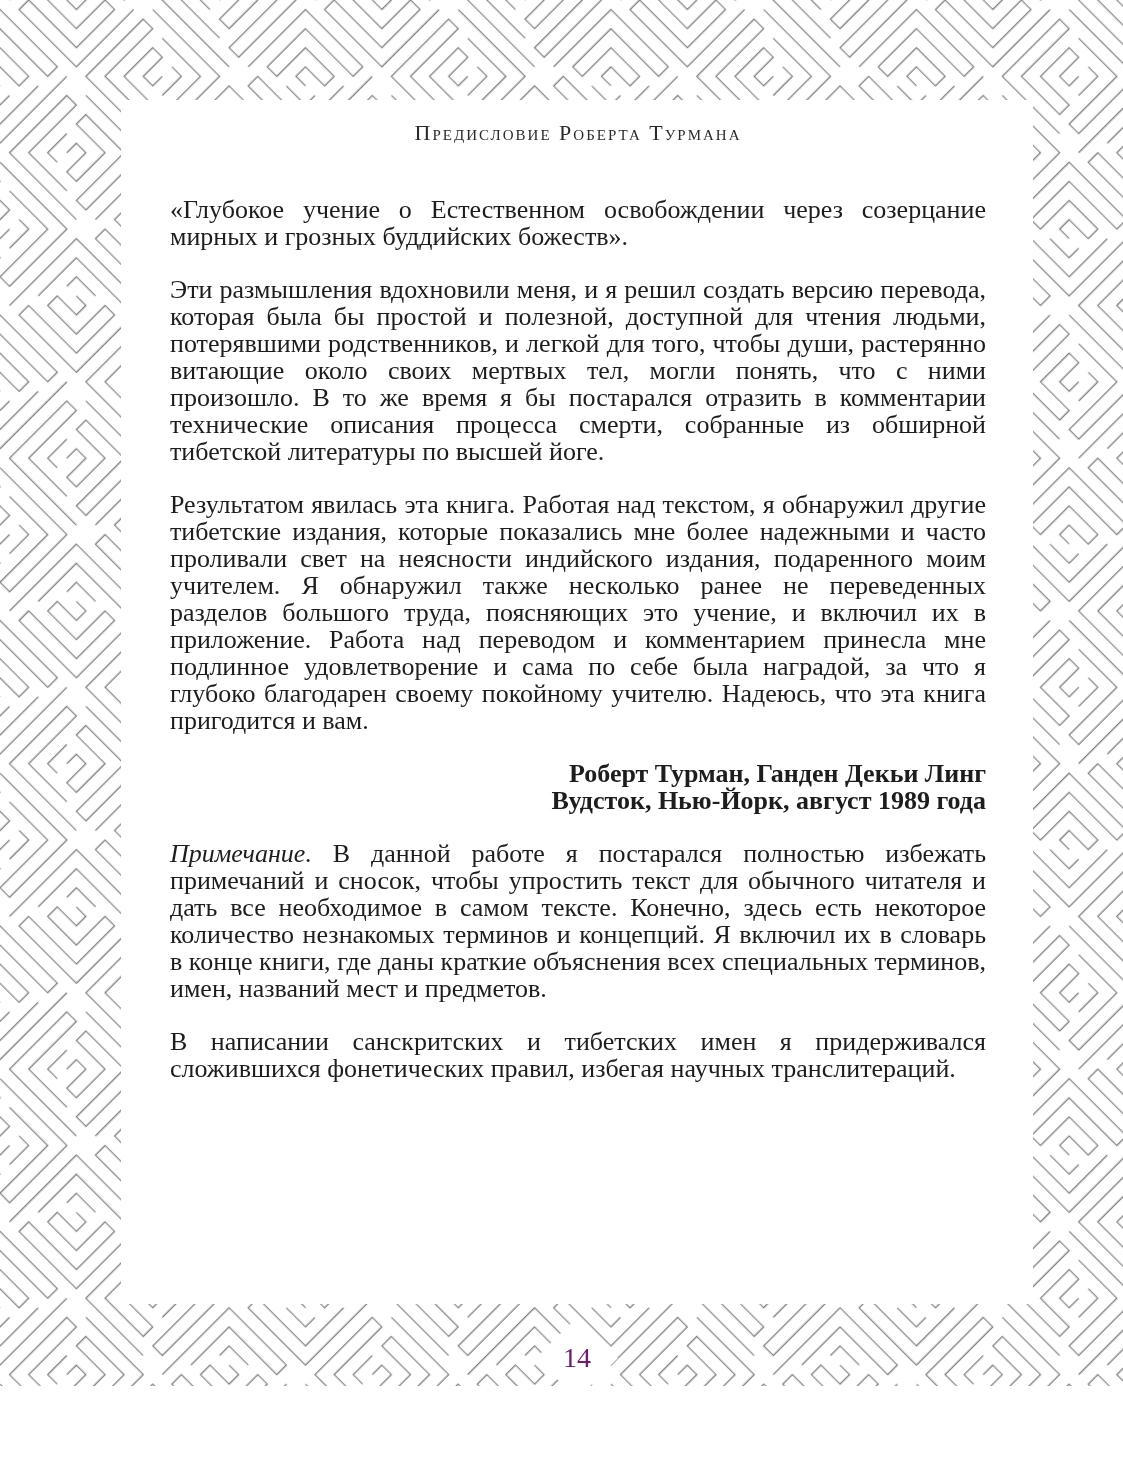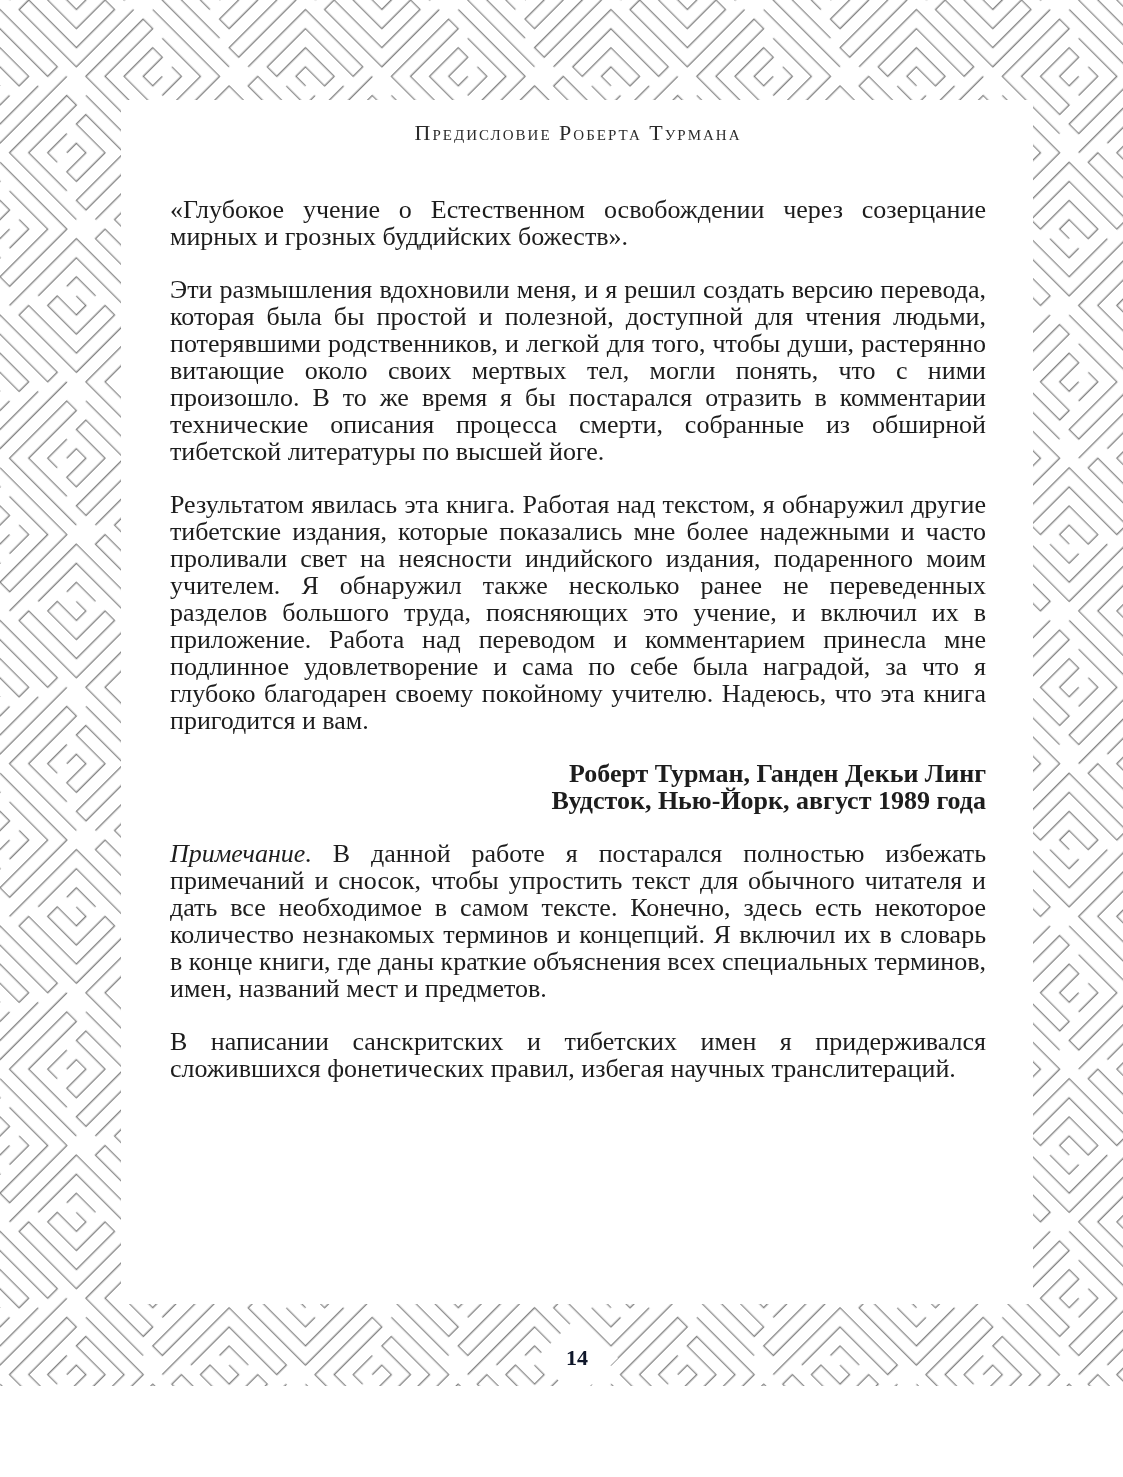--- a/index.html
+++ b/index.html
@@ -63,23 +63,22 @@
   }
   .pagenum-diamond {
     position: absolute;
     width: 58px;
     height: 58px;
     background: #ffffff;
     transform: rotate(45deg);
   }
   .pagenum {
     position: relative;
-    font-size: 22px;
-    color: #0f172a;
-    font-weight: bold;
+    font-size: 28px;
+    color: #701a75;
   }
 </style>
 </head>
 <body>
 
 <div class="page">
 
   <svg class="bg-svg" xmlns="http://www.w3.org/2000/svg" width="1123" height="1477" viewBox="0 0 1123 1477" aria-hidden="true">
     <defs>
       <g id="mz" fill="none" stroke="#6d6d6d" stroke-width="1.3">

